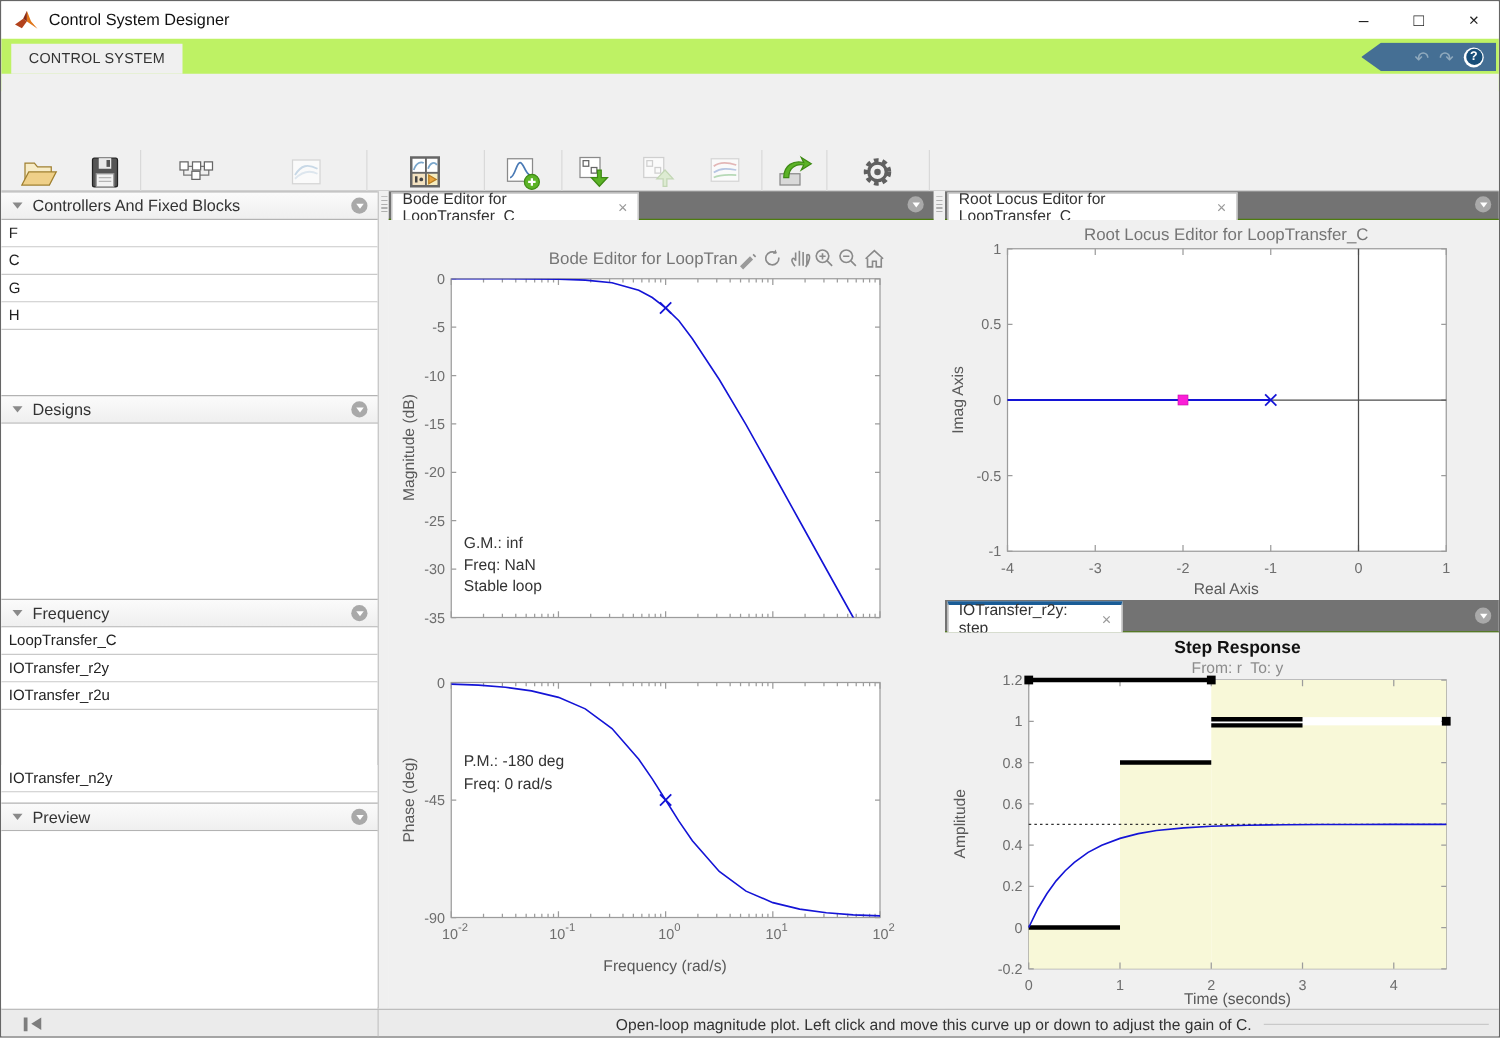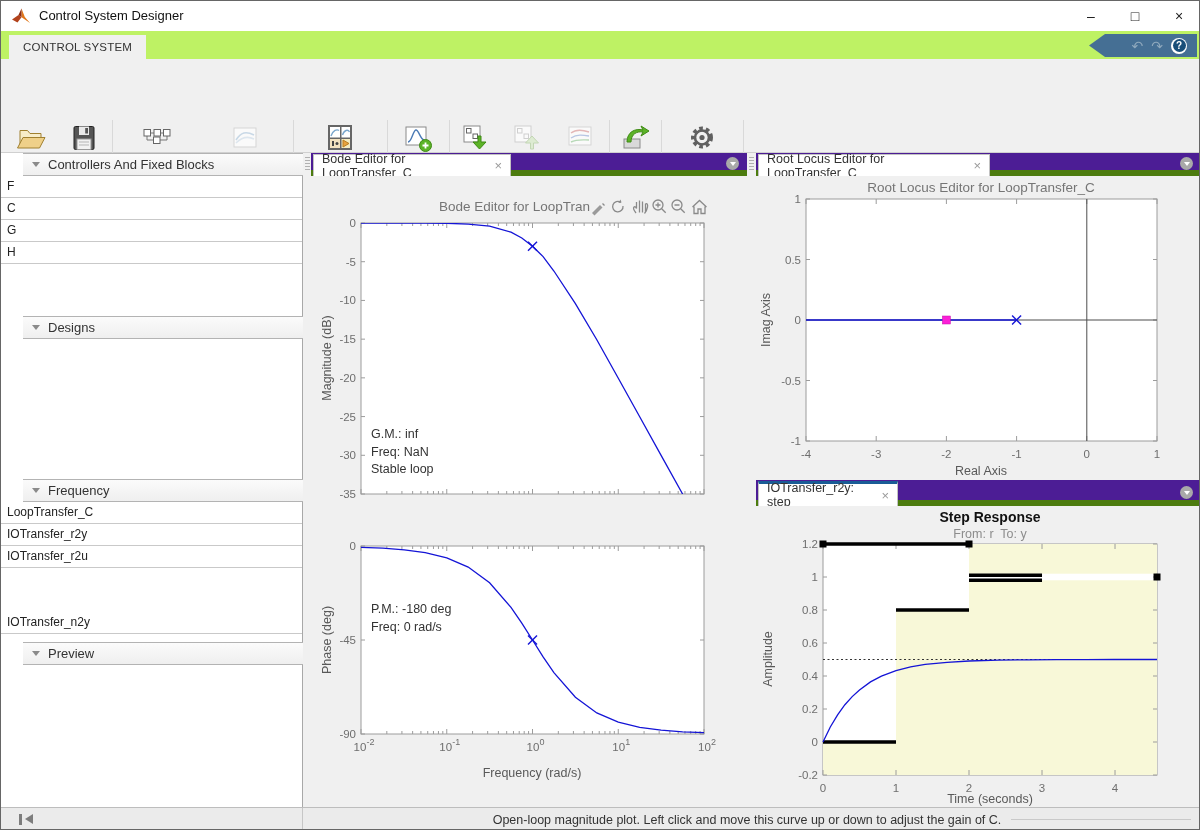--- a/index.html
+++ b/index.html
@@ -23,31 +23,31 @@
   .tsbtn .icon{height:36px;display:flex;align-items:center;justify-content:center;}
   .tsbtn .lbl{font-size:12px;line-height:14px;color:#1a1a1a;white-space:pre;}
   .tsbtn.dis .lbl{color:#b9b9b9;}
   .vsep{position:absolute;top:61px;height:86px;width:1px;background:#d9d9d9;}
   .grp{position:absolute;top:137px;font-size:10px;color:#8f8f8f;text-align:center;letter-spacing:.3px;}
   .collapse-ts{position:absolute;right:8px;top:138px;width:12px;height:10px;}
   .collapse-ts .bar{height:2px;background:#5f6f7d;margin-bottom:2px;}
   .collapse-ts .tri{width:0;height:0;border-left:5px solid transparent;border-right:5px solid transparent;border-bottom:6px solid #5f6f7d;margin:0 auto;}
   
   .sidebar{position:absolute;left:0;top:152px;width:302px;height:654px;background:#fff;border-right:1px solid #a8a8a8;box-sizing:border-box;}
-  .phead{position:absolute;left:0;width:301px;height:23px;background:linear-gradient(#fbfbfb,#efefef);border-top:1px solid #b3b3b3;border-bottom:1px solid #b3b3b3;box-sizing:border-box;display:flex;align-items:center;cursor:pointer;margin-left:22px;}
+  .phead{position:absolute;left:0;width:301px;height:23px;background:linear-gradient(#fbfbfb,#efefef);border-top:1px solid #b3b3b3;border-bottom:1px solid #b3b3b3;box-sizing:border-box;display:flex;align-items:center;cursor:pointer;}
   .tri-down{width:0;height:0;border-left:4px solid transparent;border-right:4px solid transparent;border-top:5px solid #8a8a8a;margin:0 8px 0 9px;}
   .phead .ptxt{font-size:13px;color:#333;}
   .circ{position:absolute;right:8px;top:4px;width:13px;height:13px;border-radius:50%;background:#a9a9a9;cursor:pointer;}
   .circ::after{content:'';position:absolute;left:3.5px;top:5px;border:3px solid transparent;border-top:4px solid #fff;}
   .pitem{position:absolute;left:0;width:301px;height:22px;background:#fff;border-bottom:1px solid #c9c9c9;box-sizing:border-box;font-size:12px;color:#222;line-height:21px;padding-left:6px;cursor:pointer;}
   .pbody{position:absolute;left:0;width:301px;background:#fff;}
   .vsplit{position:absolute;top:152px;width:8px;height:654px;background:#f0f0f0;cursor:col-resize;}
   .vgrip{width:5px;height:14px;margin:4px auto 0;background:repeating-linear-gradient(to bottom,#b0b0b0 0 1px,transparent 1px 3px);}
   .panel{position:absolute;top:152px;background:#f0f0f0;}
-  .tabbar{position:absolute;left:0;width:100%;height:23px;background:#4c1d95;border-bottom:6px solid #4d7c0f;box-sizing:border-box;}
+  .tabbar{position:absolute;left:0;width:100%;height:23px;background:#737373;border-bottom:1px solid #4d7c0f;box-sizing:border-box;}
   .tab{position:absolute;left:2px;top:1px;height:22px;background:#fff;border:1px solid #c2c2c2;border-bottom:none;box-sizing:border-box;display:flex;align-items:center;gap:8px;padding:0 8px;font-size:12.5px;color:#333;cursor:pointer;}
   .tab.bluetop{border-top:3px solid #1a5c96;}
   .tab .x{color:#9a9a9a;font-size:13px;line-height:1;cursor:pointer;}
   .pcontent{position:absolute;left:0;background:#f0f0f0;}
   
   .statusbar{position:absolute;left:0;top:806px;width:1200px;height:24px;background:#ebebeb;border-top:1px solid #bdbdbd;box-sizing:border-box;display:flex;}
   .sbleft{width:302px;border-right:1px solid #c6c6c6;box-sizing:border-box;display:flex;align-items:center;padding-left:18px;}
   .firsticon{width:14px;height:11px;border-left:3px solid #7d7d7d;position:relative;}
   .firsticon::after{content:'';position:absolute;left:3px;top:0;border-top:5.5px solid transparent;border-bottom:5.5px solid transparent;border-right:8px solid #7d7d7d;}
   .sbright{flex:1;display:flex;align-items:center;padding:0 10px;}

